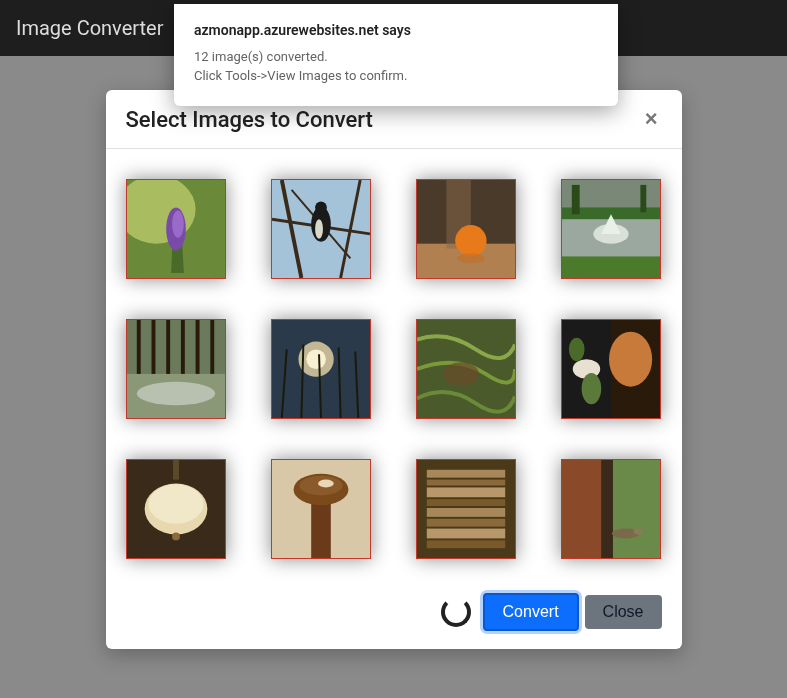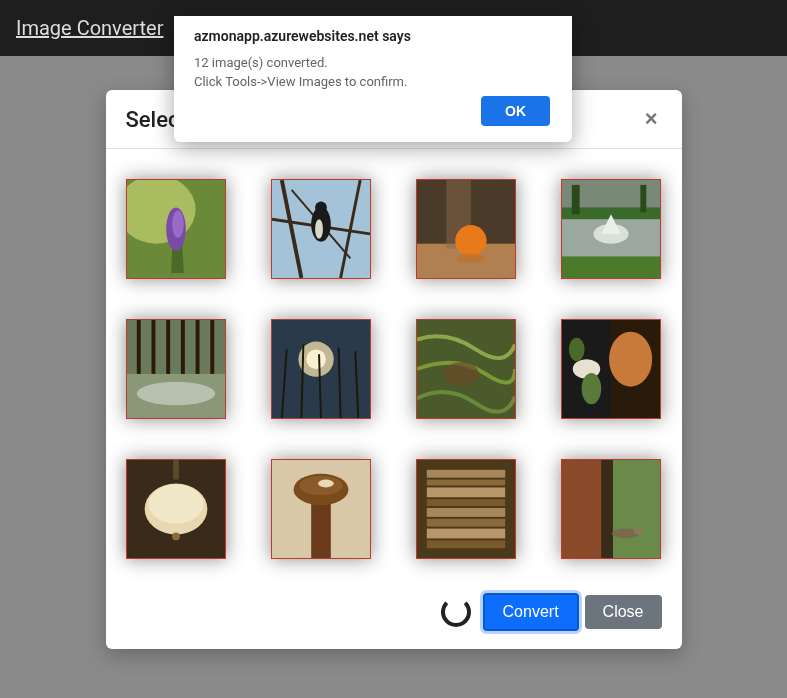--- a/index.html
+++ b/index.html
@@ -13,21 +13,20 @@
     }
     .navbar {
       background: #1e1e1e;
       color: #ddd;
       height: 56px;
       display: flex;
       align-items: center;
       padding: 0 16px;
       font-size: 20px;
       font-weight: 400;
-      text-decoration: underline;
     }
     .modal-backdrop {
       position: absolute;
       top: 56px;
       left: 0; right: 0; bottom: 0;
       display: flex;
       justify-content: center;
       align-items: flex-start;
       padding-top: 34px;
     }
@@ -103,32 +102,32 @@
       cursor: pointer;
     }
     .btn-primary {
       background: #0d6efd;
       color: #fff;
       border: 2px solid #0a58ca;
       box-shadow: 0 0 0 3px rgba(13,110,253,0.3);
     }
     .btn-secondary {
       background: #6c757d;
-      color: #ffffff;
+      color: #0f172a;
     }
     
     .alert-box {
       position: absolute;
-      top: 16px;
+      top: 4px;
       left: 174px;
-      width: 398px;
+      width: 444px;
       background: #fff;
       border-radius: 0 0 6px 6px;
       box-shadow: 0 6px 22px rgba(0,0,0,0.35);
-      padding: 12px 22px 16px 20px;
+      padding: 18px 22px 16px 20px;
       z-index: 100;
     }
     .alert-title {
       font-size: 14px;
       font-weight: 600;
       color: #222;
       margin-bottom: 10px;
     }
     .alert-msg {
       font-size: 13px;
@@ -300,16 +299,13 @@
       <button class="btn btn-primary">Convert</button>
       <button class="btn btn-secondary">Close</button>
     </div>
   </div>
 </div>
 
 <div class="alert-box">
   <div class="alert-title">azmonapp.azurewebsites.net says</div>
   <div class="alert-msg">12 image(s) converted.
 Click Tools-&gt;View Images to confirm.</div>
-  <div class="alert-actions">
-    <button class="alert-ok">OK</button>
-  </div>
 </div>
 
 </body></html>

